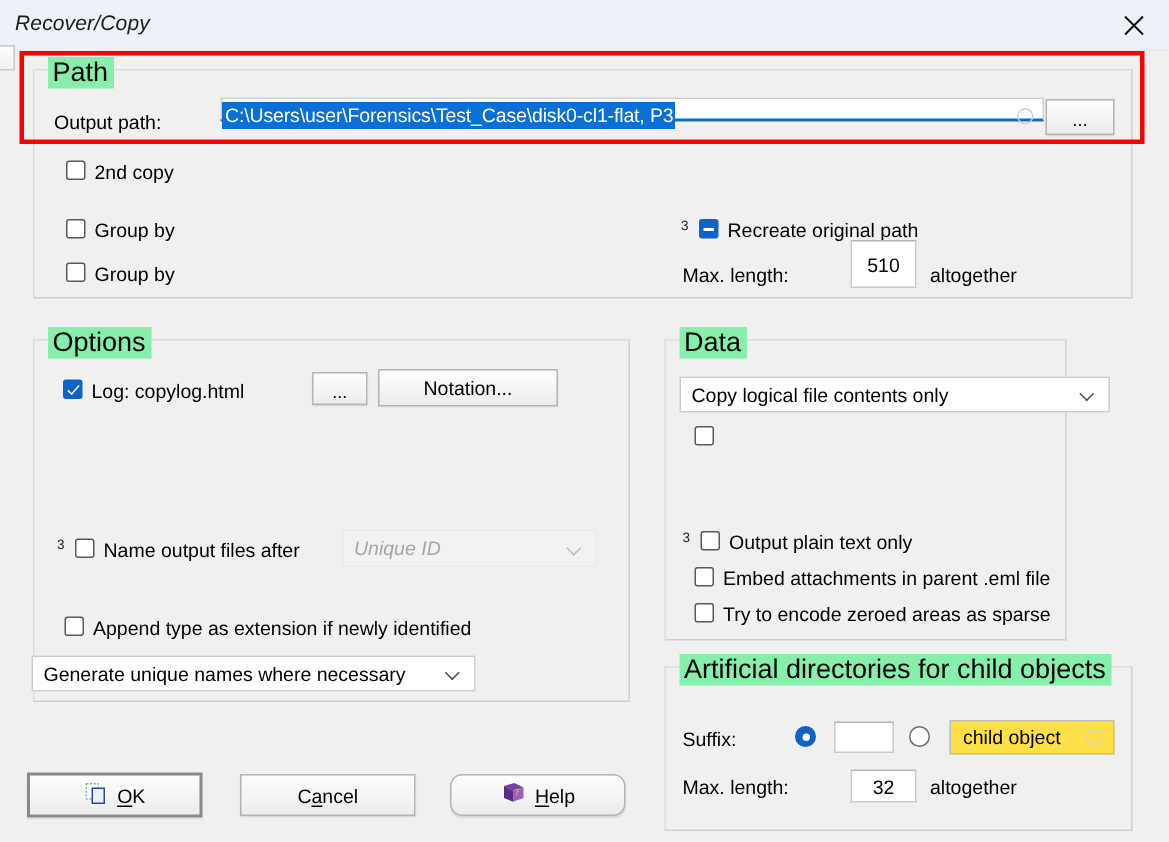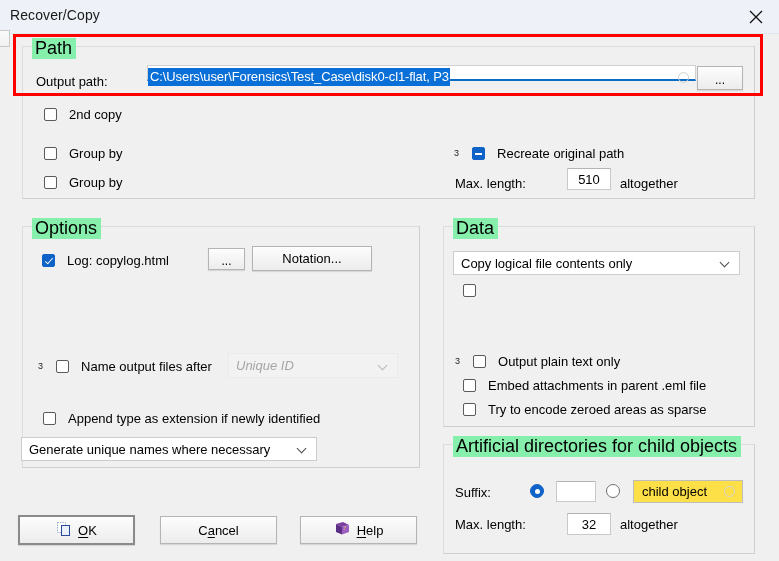--- a/index.html
+++ b/index.html
@@ -24,20 +24,21 @@
     width: 779px; height: 33px;
     background: #eef1f7;
     border-bottom: 1px solid #e3e7ee;
   }
   .title-text {
     position: absolute;
     left: 10px; top: 7px;
     font-size: 14px;
     color: #1a1a1a;
     letter-spacing: .1px;
+    font-style: italic;
   }
   .close-btn {
     position: absolute;
     right: 0; top: 0;
     width: 46px; height: 33px;
     display: flex; align-items: center; justify-content: center;
     cursor: default;
   }
   .close-btn svg { display: block; }
 
@@ -114,22 +115,22 @@
     content: "";
     position: absolute;
     left: 2px; top: 5px;
     width: 7px; height: 2px;
     background: #fff;
   }
 
   .cb-row {
     position: absolute;
     display: flex;
-    align-items: center;
-    gap: 12px;
+    align-items: flex-start;
+    gap: 6px;
     white-space: nowrap;
     padding-left: 8px;
   }
   .cb-row .lbl { font-size: 13px; color: #000; }
   .sup {
     font-size: 9px;
     vertical-align: super;
     color: #222;
     margin-right: 1px;
     line-height: 1;
@@ -345,21 +346,21 @@
   <span class="lbl">Group by</span>
 </div>
 
 <div class="cb-row" style="left:446px; top:146px;">
   <span class="sup">3</span>
   <span class="cb indet"></span>
   <span class="lbl">Recreate original path</span>
 </div>
 
 <div class="lab" style="left:455px; top:176px;">Max. length:</div>
-<input class="textbox num" style="left: 567px; top: 168px; width: 44px; height: 22px;" value="510">
+<input class="textbox num" style="left: 567px; top: 160px; width: 44px; height: 32px;" value="510">
 <div class="lab" style="left:620px; top:176px;">altogether</div>
 
 <div class="group" style="left:22px; top:226px; width:398px; height:242px;">
   <span class="legend">Options</span>
 </div>
 
 <div class="cb-row" style="left:34px; top:253px;">
   <span class="cb checked"></span>
   <span class="lbl">Log: copylog.html</span>
 </div>
@@ -386,21 +387,21 @@
 <div class="cb-row" style="left:35px; top:411px;">
   <span class="cb"></span>
   <span class="lbl">Append type as extension if newly identified</span>
 </div>
 
 <div class="combo" style="left:21px; top:437px; width:296px; height:24px;">
   <span>Generate unique names where necessary</span>
   <span class="chev"></span>
 </div>
 
-<div class="group" style="left:443px; top:226px; width:312px; height:201px;">
+<div class="group" style="left:443px; top:226px; width:268px; height:201px;">
   <span class="legend">Data</span>
 </div>
 
 <div class="combo" style="left:453px; top:251px; width:287px; height:24px;">
   <span>Copy logical file contents only</span>
   <span class="chev"></span>
 </div>
 
 <div class="cb-row" style="left:455px; top:284px;">
   <span class="cb"></span>
@@ -450,21 +451,21 @@
       <rect x="5.5" y="4.5" width="8" height="10" fill="#eaf1fb" stroke="#2b4a9b" stroke-width="1"></rect>
     </svg>
   </span>
   <span><span class="u">O</span>K</span>
 </div>
 
 <div class="btn" style="left:160px; top:516px; width:117px; height:28px;">
   <span>C<span class="u">a</span>ncel</span>
 </div>
 
-<div class="btn" style="left:300px; top:516px; width:117px; height:28px;">
+<div class="btn" style="left:300px; top:516px; width:117px; height:28px;border-radius:8px;">
   <span>
     <svg width="17" height="15" viewBox="0 0 17 15">
       <path d="M2,3 L9,1 L15,4 L8,6 Z" fill="#7b3fa0"></path>
       <path d="M2,3 L2,11 L8,13.5 L8,6 Z" fill="#5c2d85"></path>
       <path d="M8,6 L15,4 L15,11 L8,13.5 Z" fill="#9a5fc0"></path>
       <text x="9.4" y="9" font-size="6" fill="#ffd34d" font-family="'Liberation Serif', serif">?</text>
     </svg>
   </span>
   <span><span class="u">H</span>elp</span>
 </div>

